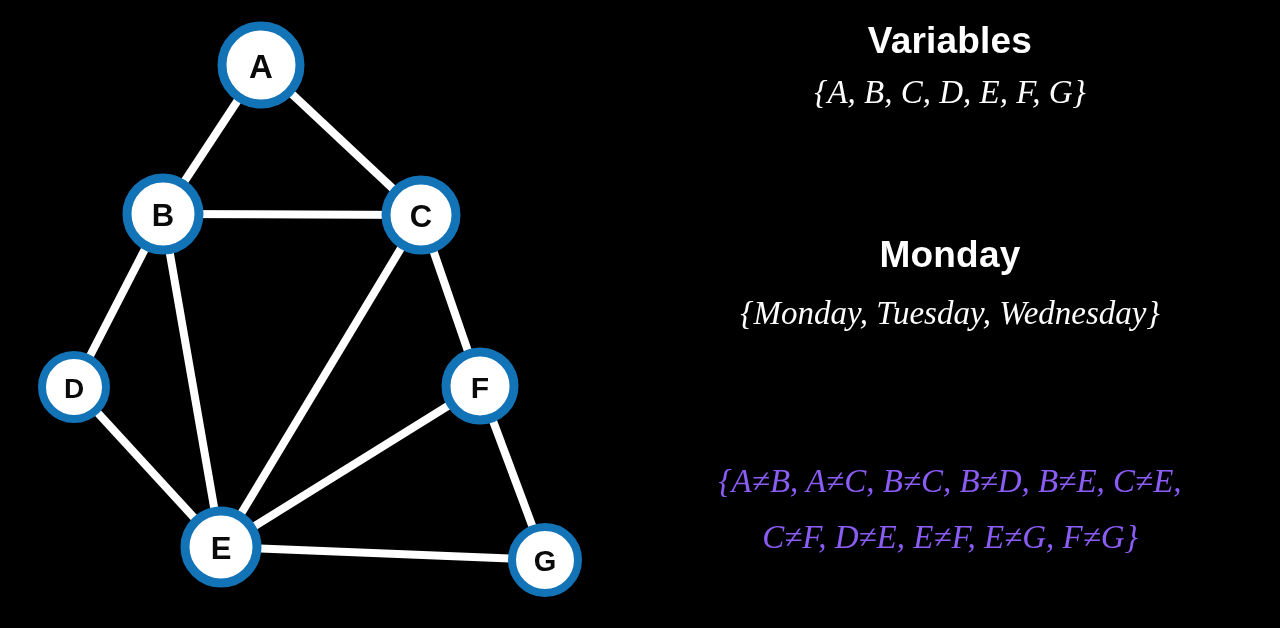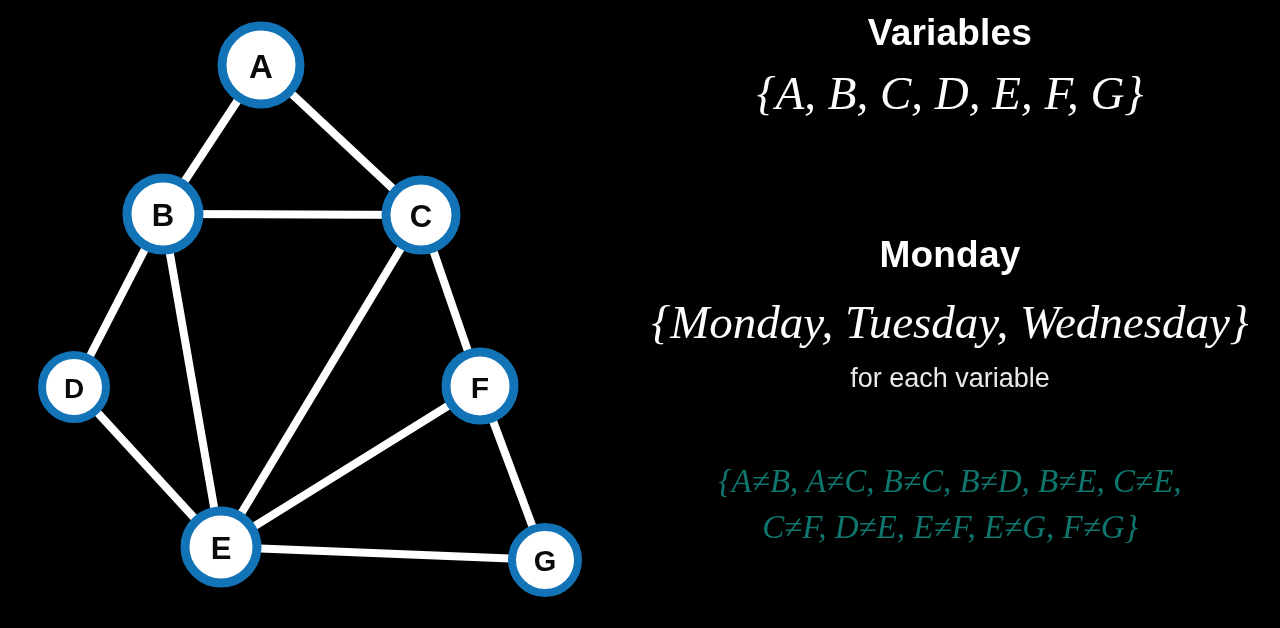--- a/index.html
+++ b/index.html
@@ -67,45 +67,45 @@
     font-weight: bold;
     font-size: 37px;
     line-height: 1.12;
     letter-spacing: 0.2px;
     color: #ffffff;
     margin: 0;
   }
   .block-set {
     font-family: "Liberation Serif", "DejaVu Serif", serif;
     font-style: italic;
-    font-size: 47px;
+    font-size: 33px;
     line-height: 1.2;
     color: #fdfdfd;
     margin: 0;
     white-space: nowrap;
   }
   .block-note {
     font-family: "Liberation Sans", sans-serif;
     font-weight: 400;
     font-size: 27px;
     line-height: 1.2;
     color: #e9e9e9;
     margin: 0;
   }
   .constraints-line {
     font-family: "Liberation Serif", "DejaVu Serif", serif;
     font-style: italic;
     font-size: 33px;
     line-height: 1.22;
-    color: #0f766e;
+    color: #8b5cf6;
     white-space: nowrap;
-    margin: 6px;
+    margin: 16px;
   }
 
-  #variables-block { top: 12px; }
+  #variables-block { top: 20px; }
   #variables-block .block-set { margin-top: 12px; }
   #domains-block  { top: 234px; }
   #domains-block .block-set { margin-top: 19px; }
   #domains-block .block-note { margin-top: 11px; }
   #constraints-block { top: 452px; }
   #constraints-block .constraints-line.first { margin-top: 9px; }
 </style>
 </head>
 <body>
 
@@ -162,21 +162,20 @@
   <div id="text-panel">
 
     <div class="block" id="variables-block">
       <div class="block-heading">Variables</div>
       <div class="block-set">{A, B, C, D, E, F, G}</div>
     </div>
 
     <div class="block" id="domains-block">
       <div class="block-heading">Monday</div>
       <div class="block-set">{Monday, Tuesday, Wednesday}</div>
-      <div class="block-note">for each variable</div>
     </div>
 
     <div class="block" id="constraints-block">
       <div class="constraints-line first">{A≠B, A≠C, B≠C, B≠D, B≠E, C≠E,</div>
       <div class="constraints-line">C≠F, D≠E, E≠F, E≠G, F≠G}</div>
     </div>
 
   </div>
 </div>
 

